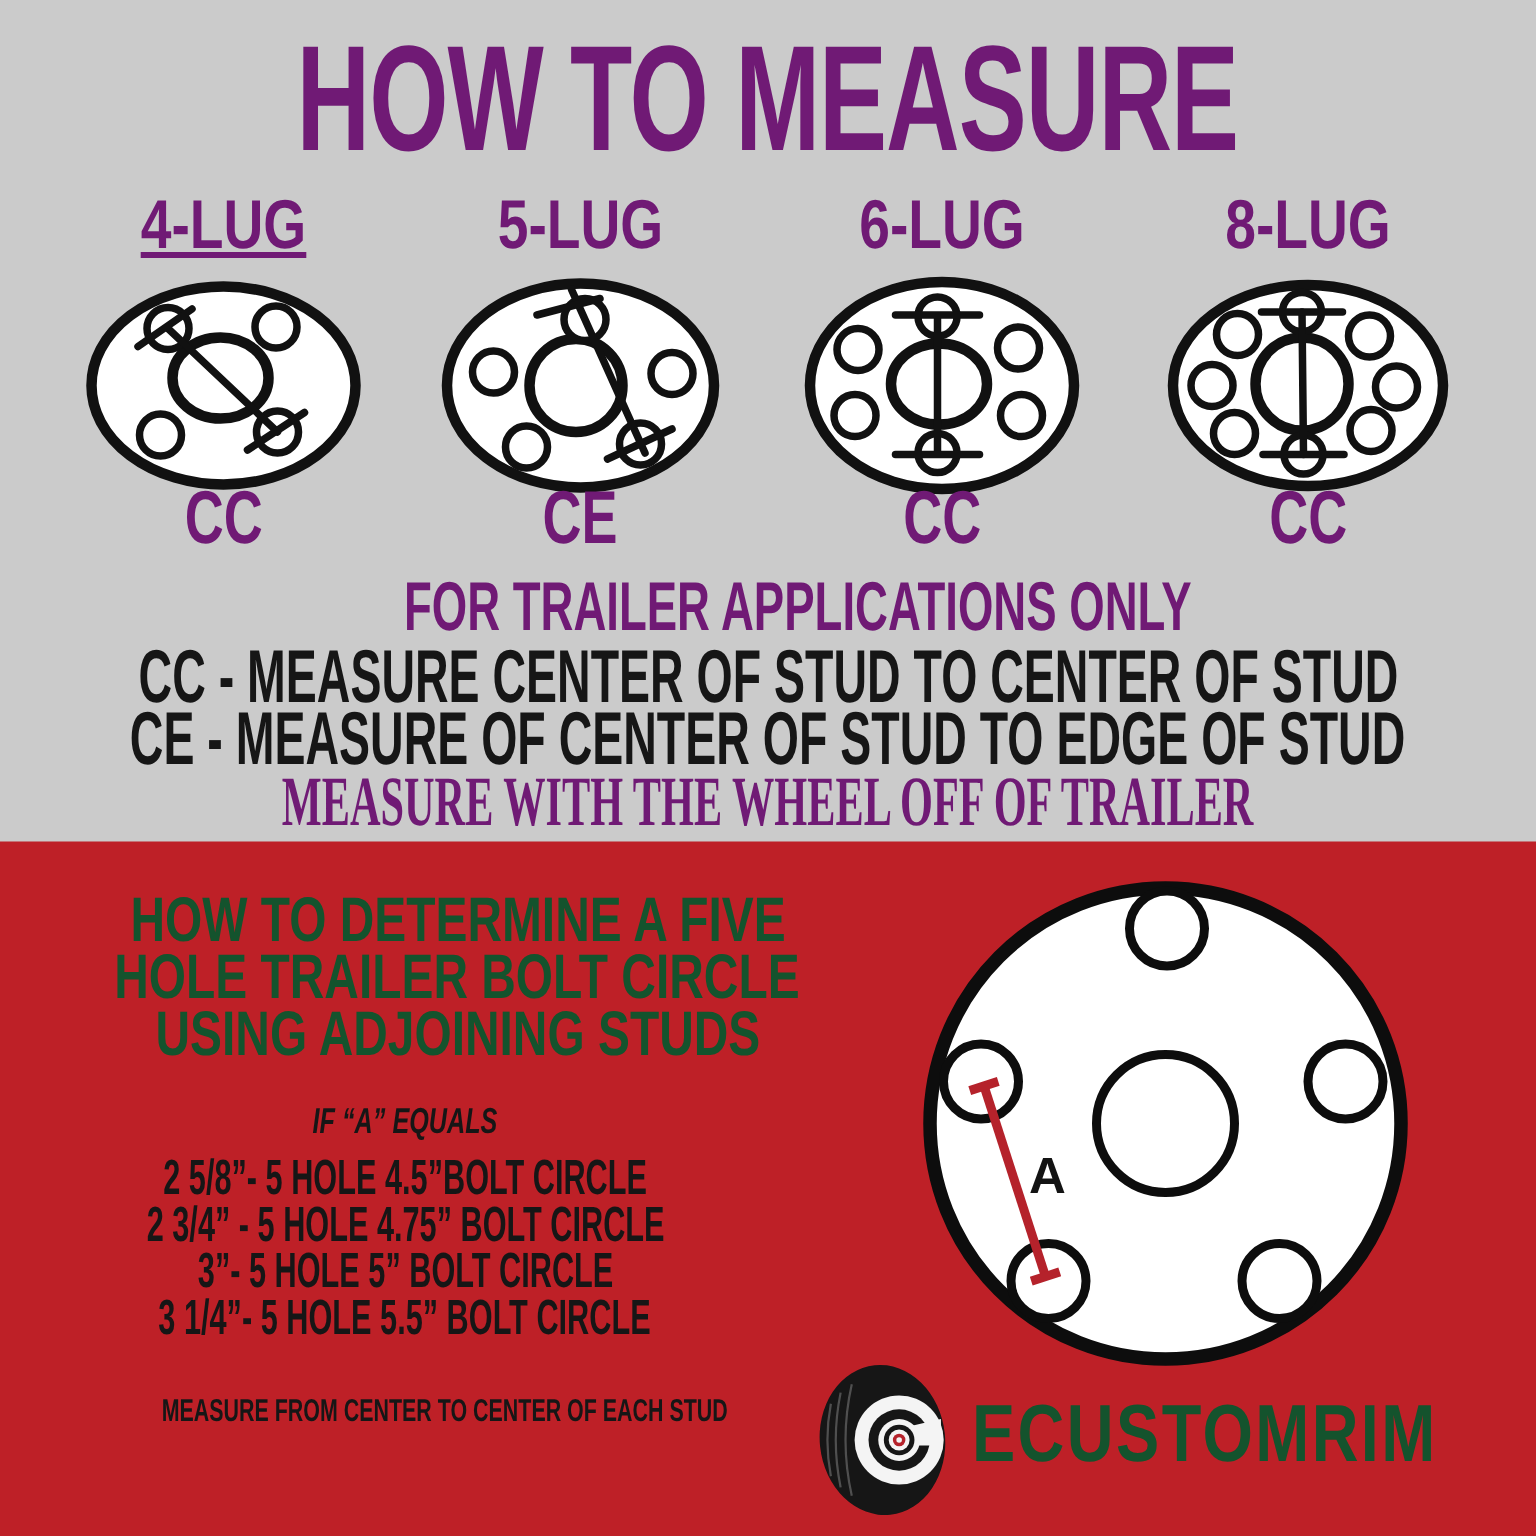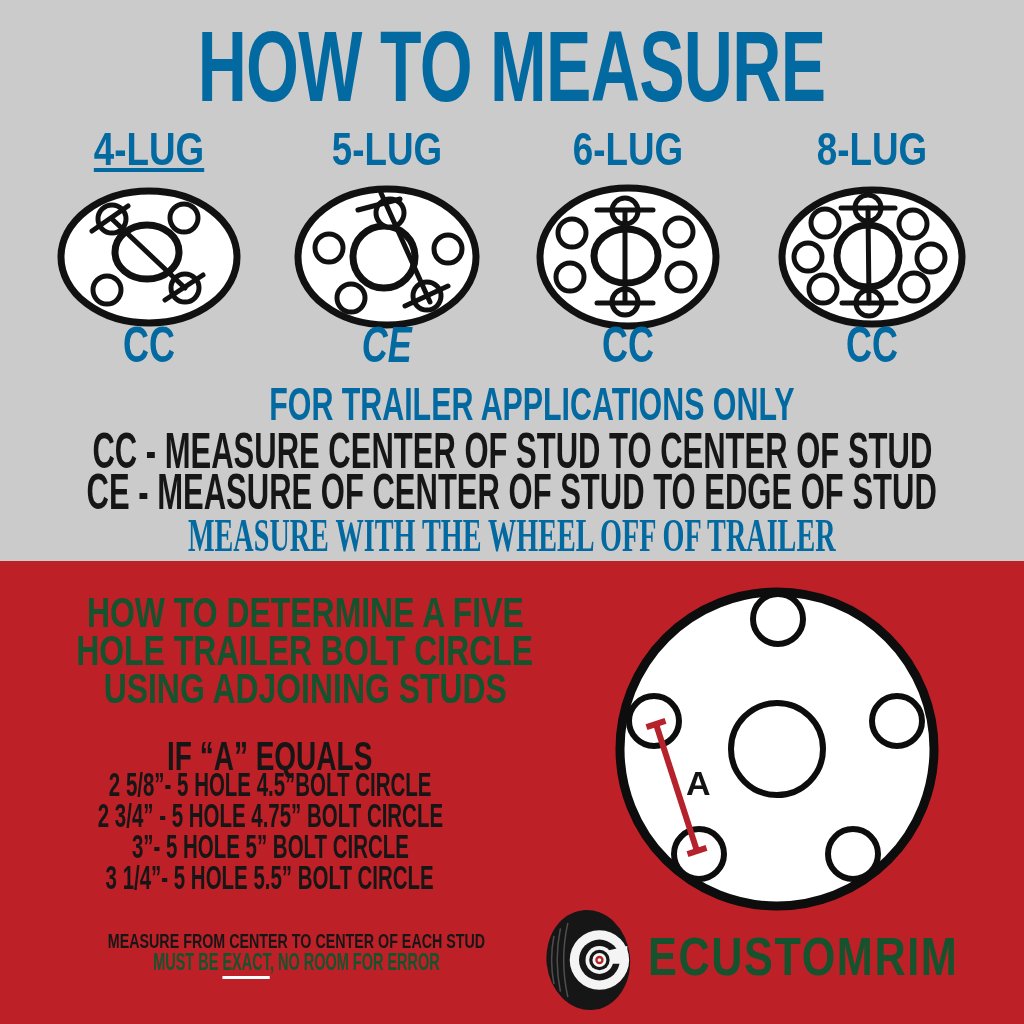--- a/index.html
+++ b/index.html
@@ -7,34 +7,34 @@
     position:relative;
     width:1024px;height:1024px;
     background:#cbcbcb;
     overflow:hidden;
     font-family:"Liberation Sans","DejaVu Sans",sans-serif;
     font-weight:bold;
   }
   .abs{position:absolute;}
   .cx{display:flex;justify-content:center;}
   .cond{display:inline-block;white-space:nowrap;transform:scaleX(var(--sx,0.7));transform-origin:center;}
-  .red-text{color:#0369a1;}
+  .red-text{color:#701a75;}
   .black-text{color:#161616;}
   .white-text{color:#14532d;}
   .title{top:14px;left:0;width:1024px;font-size:100px;line-height:1.04;letter-spacing:-1px;}
   .lug-label{top:126px;font-size:46px;line-height:1;}
   .hub-box{top:182px;width:190px;height:150px;}
   .measure-code{top:320px;font-size:50px;line-height:1;}
   .apps-note{top:381px;left:0;width:1024px;font-size:46px;line-height:1;padding-left:20px;}
   .cc-def{top:426px;left:0;width:1024px;font-size:50px;line-height:1;}
   .ce-def{top:467px;left:0;width:1024px;font-size:50px;line-height:1;}
   .wheel-off{top:512px;left:0;width:1024px;font-size:47px;line-height:1;font-family:Liberation Serif, serif;}
   .red-band{top:561px;left:0;width:1024px;height:463px;background:#be2027;}
   .fh-heading{top:594px;left:15px;width:580px;font-size:42px;line-height:38px;flex-direction:column;align-items:center;display:flex;}
-  .if-a{top:736px;left:0;width:540px;font-size:40px;line-height:1;}
+  .if-a{top:736px;left:0;width:540px;font-size:24px;line-height:1;font-style:italic;}
   .size-list{top:769px;left:0;width:540px;font-size:33px;line-height:31px;display:flex;flex-direction:column;align-items:center;}
   .note1{top:930px;left:6px;width:580px;font-size:21px;line-height:1;}
   .note2{top:951px;left:6px;width:580px;font-size:23px;line-height:1;}
   .note2 .ul{border-bottom:3px solid #ffffff;padding-bottom:1px;}
   .fh-diagram{top:582px;left:610px;width:334px;height:334px;}
   .tire{top:908px;left:545px;width:94px;height:104px;}
   .brand{top:929px;left:648px;font-size:54px;line-height:1;letter-spacing:2px;}
   .brand .cond{transform-origin:left center;}
   svg{display:block;}
 </style>
@@ -80,21 +80,21 @@
         <circle cx="98" cy="31" r="14" fill="#ffffff" stroke="#111111" stroke-width="5"></circle>
         <circle cx="37" cy="66" r="14" fill="#ffffff" stroke="#111111" stroke-width="5"></circle>
         <circle cx="156" cy="67" r="14" fill="#ffffff" stroke="#111111" stroke-width="5"></circle>
         <circle cx="59" cy="116" r="14" fill="#ffffff" stroke="#111111" stroke-width="5"></circle>
         <circle cx="135" cy="114" r="14" fill="#ffffff" stroke="#111111" stroke-width="5"></circle>
         <line x1="89" y1="11" x2="138" y2="120" stroke="#111111" stroke-width="5" stroke-linecap="round"></line>
         <line x1="66" y1="28" x2="108" y2="17" stroke="#111111" stroke-width="5" stroke-linecap="round"></line>
         <line x1="113" y1="124" x2="156" y2="104" stroke="#111111" stroke-width="5" stroke-linecap="round"></line>
       </svg>
     </div>
-    <div class="abs cx measure-code red-text" style="left:292px;width:190px;font-style:italic;">
+    <div class="abs cx measure-code red-text" style="left:292px;width:190px;">
       <span class="cond" style="--sx:0.72">CE</span>
     </div>
   </div>
 
   <div>
     <div class="abs cx lug-label red-text" style="left:533px;width:190px;">
       <span class="cond" style="--sx:0.8">6-LUG</span>
     </div>
     <div class="abs hub-box" style="left:533px;">
       <svg width="190" height="150" viewBox="0 0 190 150">
@@ -168,23 +168,20 @@
   </div>
   <div class="abs size-list black-text">
     <span class="cond" style="--sx:0.62">2 5/8”- 5 HOLE 4.5”BOLT CIRCLE</span>
     <span class="cond" style="--sx:0.62">2 3/4” - 5 HOLE 4.75” BOLT CIRCLE</span>
     <span class="cond" style="--sx:0.62">3”- 5 HOLE 5” BOLT CIRCLE</span>
     <span class="cond" style="--sx:0.62">3 1/4”- 5 HOLE 5.5” BOLT CIRCLE</span>
   </div>
 
   <div class="abs cx note1 black-text">
     <span class="cond" style="--sx:0.68">MEASURE FROM CENTER TO CENTER OF EACH STUD</span>
-  </div>
-  <div class="abs cx note2 white-text">
-    <span class="cond" style="--sx:0.63"><span>MUST BE </span><span class="ul">EXACT</span><span>, NO ROOM FOR ERROR</span></span>
   </div>
 
   <div class="abs fh-diagram">
     <svg width="334" height="334" viewBox="0 0 334 334">
       <circle cx="167" cy="167" r="157" fill="#ffffff" stroke="#0d0d0d" stroke-width="9"></circle>
       <circle cx="167" cy="167" r="46" fill="#ffffff" stroke="#0d0d0d" stroke-width="6"></circle>
       <circle cx="168" cy="37" r="25" fill="#ffffff" stroke="#0d0d0d" stroke-width="6"></circle>
       <circle cx="44" cy="139" r="25" fill="#ffffff" stroke="#0d0d0d" stroke-width="6"></circle>
       <circle cx="287" cy="139" r="25" fill="#ffffff" stroke="#0d0d0d" stroke-width="6"></circle>
       <circle cx="89" cy="272" r="25" fill="#ffffff" stroke="#0d0d0d" stroke-width="6"></circle>

